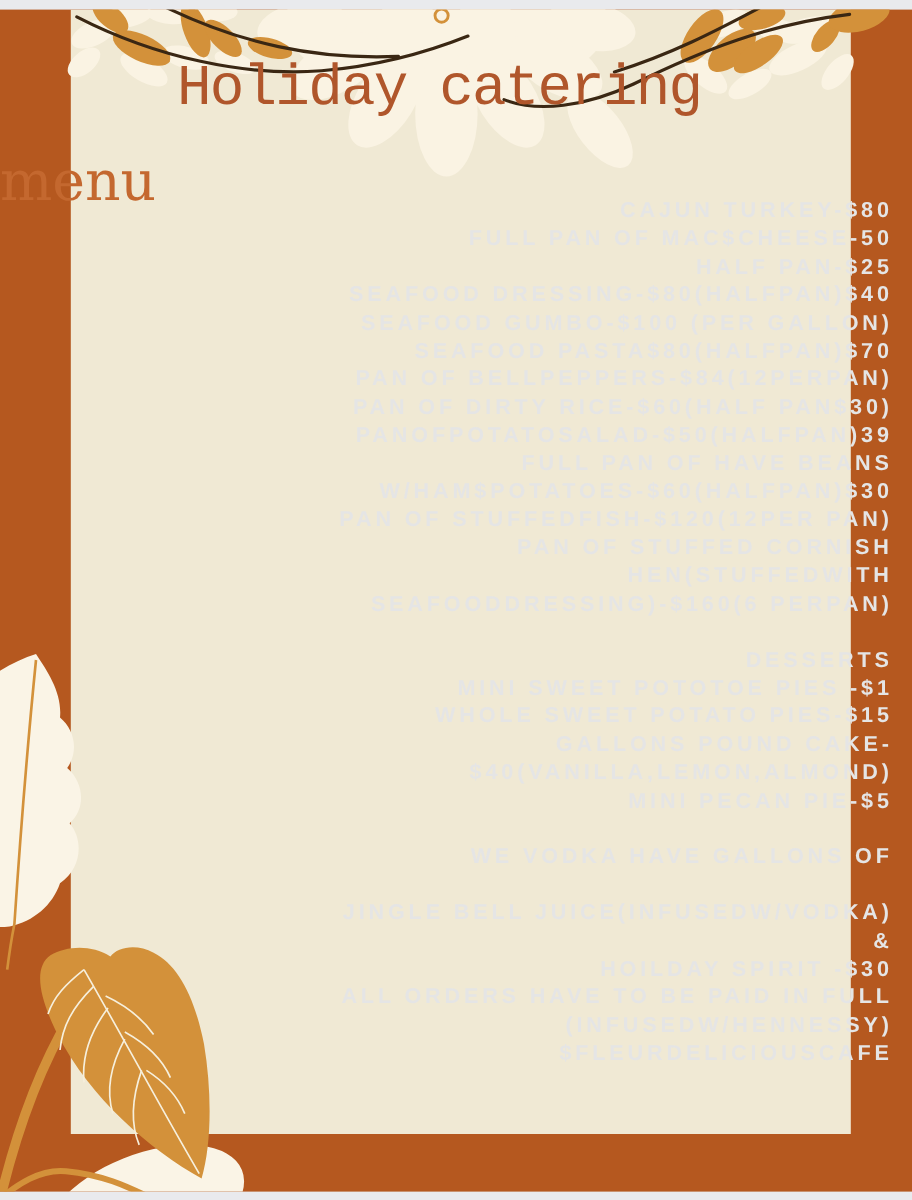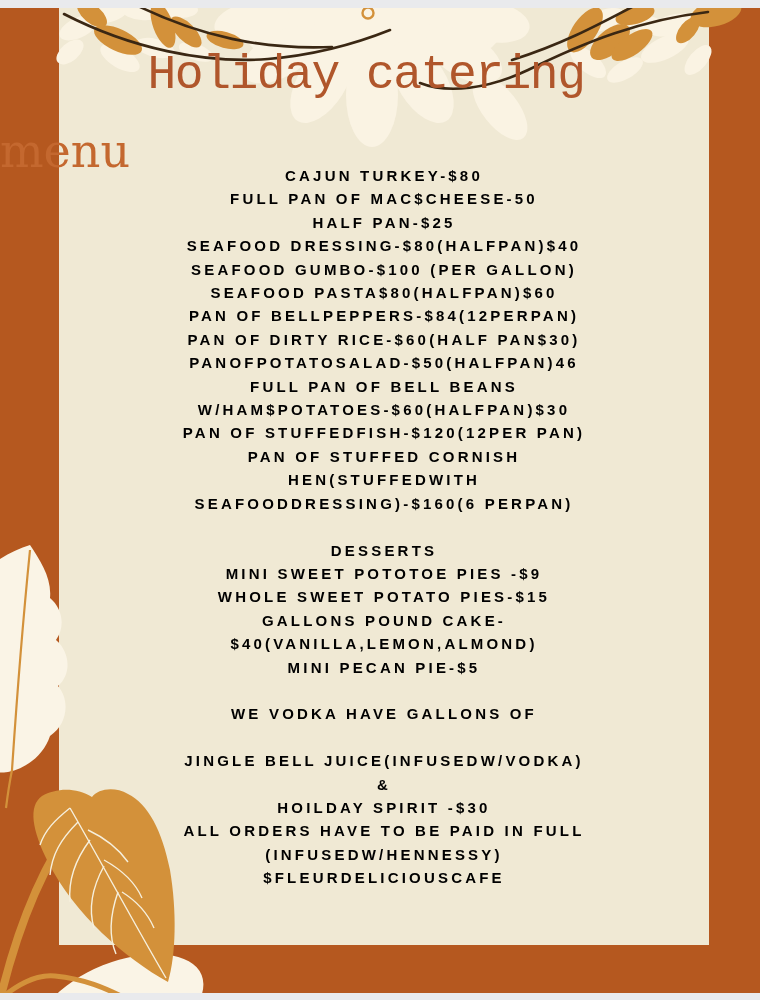--- a/index.html
+++ b/index.html
@@ -28,24 +28,24 @@
   }
   .subtitle{
     position:absolute;left:0;top:120px;width:732px;margin:0;
     text-align:left;
     font-family:"DejaVu Serif", serif;font-weight:400;
     font-size:46px;line-height:46px;
     color:#C4682F;
   }
   .body-lines{
     position:absolute;left:24px;top:156px;width:720px;
-    text-align:center;
-    font-size:15px;line-height:23.4px;font-weight:700;
+    text-align:right;
+    font-size:18px;line-height:23.4px;font-weight:700;
     letter-spacing:3.2px;
-    color:#000000;
+    color:#e5e5e5;
   }
   .menu-line{white-space:nowrap;}
 </style>
 </head>
 <body>
 
 <div class="canvas">
 
   <div class="panel"></div>
 
@@ -147,33 +147,33 @@
 
   <h1 class="title">Holiday catering</h1>
   <h2 class="subtitle">menu</h2>
 
   <div class="body-lines" id="menu-lines">
       <div class="menu-line">CAJUN TURKEY-$80</div>
       <div class="menu-line">FULL PAN OF MAC$CHEESE-50</div>
       <div class="menu-line">HALF PAN-$25</div>
       <div class="menu-line">SEAFOOD DRESSING-$80(HALFPAN)$40</div>
       <div class="menu-line">SEAFOOD GUMBO-$100 (PER GALLON)</div>
-      <div class="menu-line">SEAFOOD PASTA$80(HALFPAN)$60</div>
+      <div class="menu-line">SEAFOOD PASTA$80(HALFPAN)$70</div>
       <div class="menu-line">PAN OF BELLPEPPERS-$84(12PERPAN)</div>
       <div class="menu-line">PAN OF DIRTY RICE-$60(HALF PAN$30)</div>
-      <div class="menu-line">PANOFPOTATOSALAD-$50(HALFPAN)46</div>
-      <div class="menu-line">FULL PAN OF BELL BEANS</div>
+      <div class="menu-line">PANOFPOTATOSALAD-$50(HALFPAN)39</div>
+      <div class="menu-line">FULL PAN OF HAVE BEANS</div>
       <div class="menu-line">W/HAM$POTATOES-$60(HALFPAN)$30</div>
       <div class="menu-line">PAN OF STUFFEDFISH-$120(12PER PAN)</div>
       <div class="menu-line">PAN OF STUFFED CORNISH</div>
       <div class="menu-line">HEN(STUFFEDWITH</div>
       <div class="menu-line">SEAFOODDRESSING)-$160(6 PERPAN)</div>
       <div class="menu-line">&nbsp;</div>
       <div class="menu-line">DESSERTS</div>
-      <div class="menu-line">MINI SWEET POTOTOE PIES -$9</div>
+      <div class="menu-line">MINI SWEET POTOTOE PIES -$1</div>
       <div class="menu-line">WHOLE SWEET POTATO PIES-$15</div>
       <div class="menu-line">GALLONS POUND CAKE-</div>
       <div class="menu-line">$40(VANILLA,LEMON,ALMOND)</div>
       <div class="menu-line">MINI PECAN PIE-$5</div>
       <div class="menu-line">&nbsp;</div>
       <div class="menu-line">WE VODKA HAVE GALLONS OF</div>
       <div class="menu-line">&nbsp;</div>
       <div class="menu-line">JINGLE BELL JUICE(INFUSEDW/VODKA)</div>
       <div class="menu-line">&amp;</div>
       <div class="menu-line">HOILDAY SPIRIT -$30</div>

